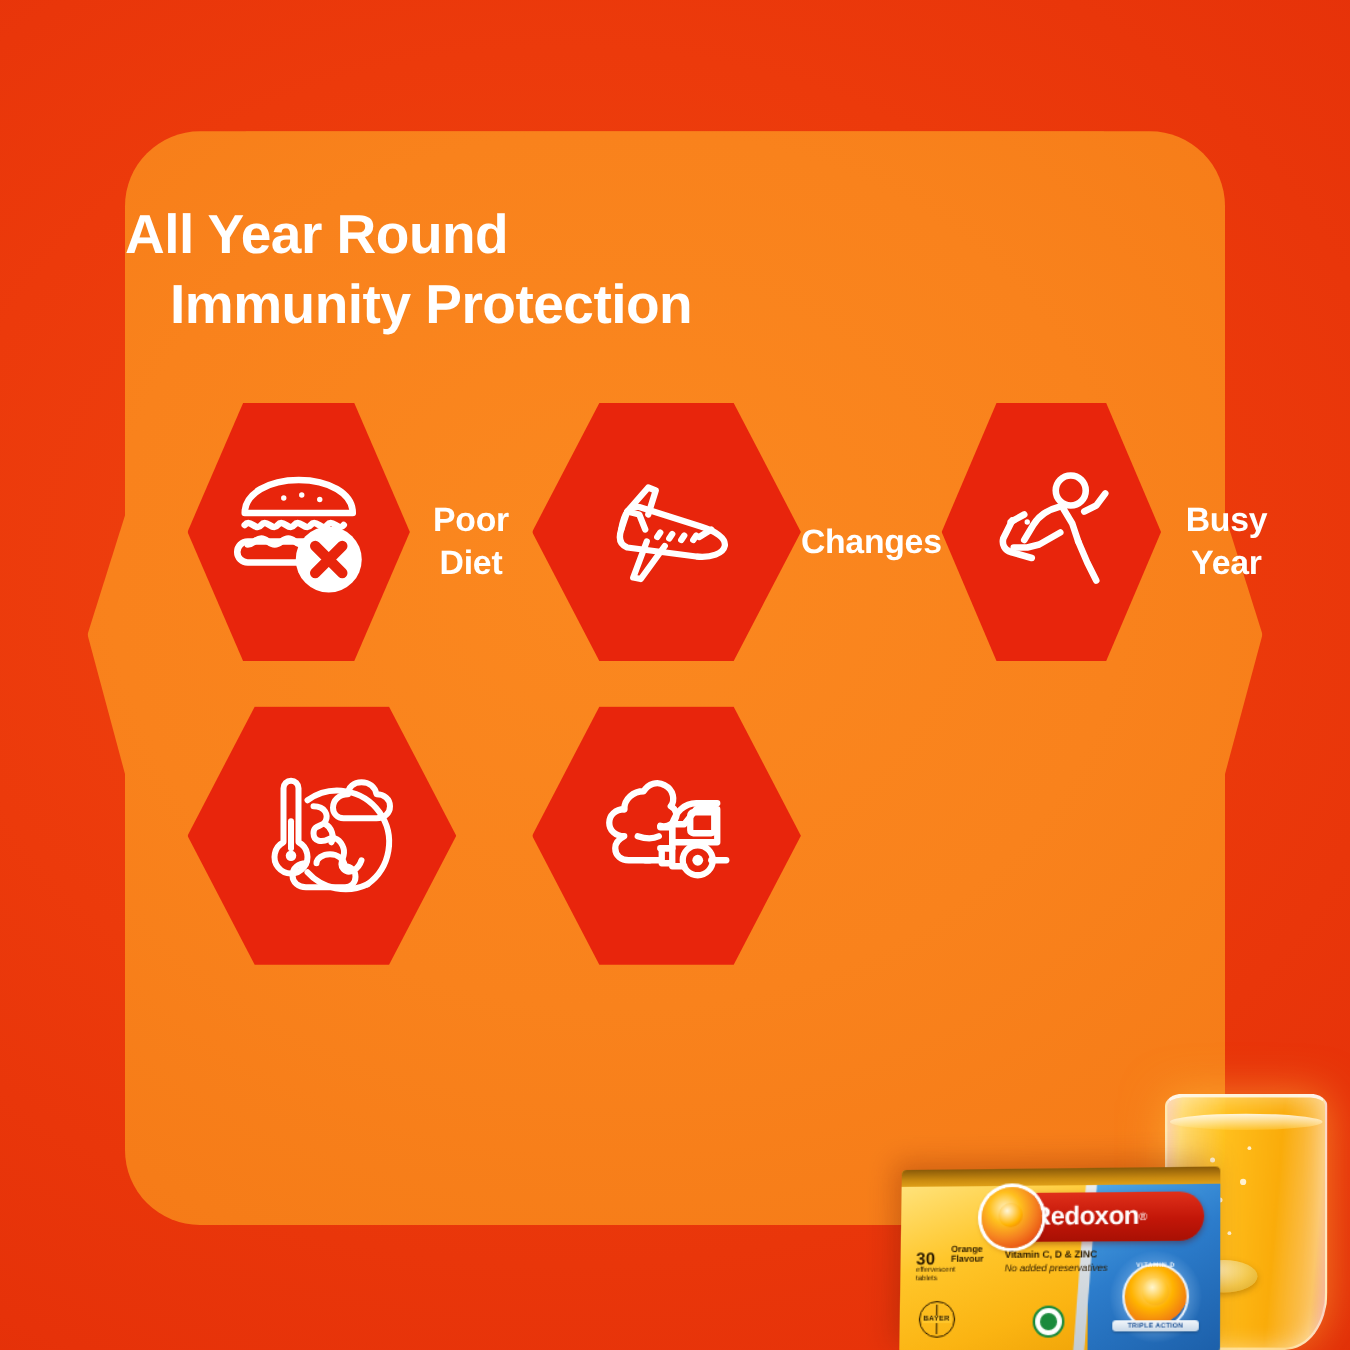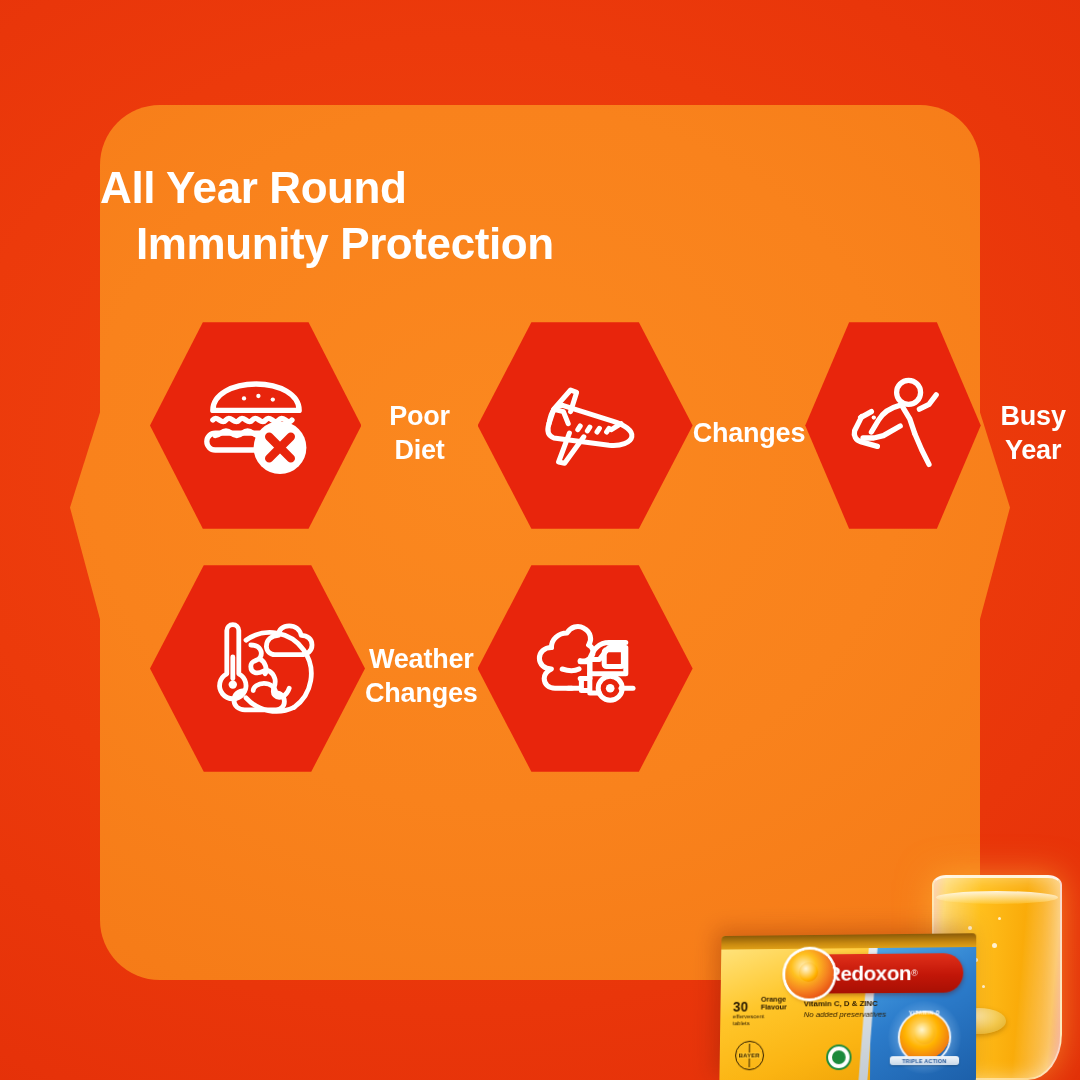--- a/index.html
+++ b/index.html
@@ -350,22 +350,20 @@
           <path d="M29 40v18"></path>
           <circle cx="29" cy="63" r="3.5" fill="#FFFFFF" stroke="none"></circle>
           <path d="M40 26a34 34 0 0 1 40 56"></path>
           <path d="M40 74a34 34 0 0 0 40 8"></path>
           <path d="M44 30c8 0 10 6 8 10s-8 2-8 8 6 6 10 4 8 0 10 6-4 10 0 14 10 0 12-6"></path>
           <path d="M52 42c4 2 6 8 4 12"></path>
           <path d="M59 22c-6 0-10 4-10 9 0 4 3 7 7 7h22c5 0 9-3 9-8s-4-8-9-8c-1-5-5-8-10-8s-9 3-9 8z" transform="translate(8,0)"></path>
           <path d="M37 68c-5 0-9 3-9 8s4 8 9 8h26c4 0 7-3 7-7s-3-7-7-7c-1-5-5-8-10-8s-9 3-9 6" transform="translate(2,0)"></path>
         </svg>
       </div>
-      <div class="cell-label">Weather
-Changes</div>
     </div>
 
     <div class="cell">
       <div class="hex">
         <svg viewBox="0 0 100 100" fill="none" stroke="#FFFFFF" stroke-width="4.2" stroke-linecap="round" stroke-linejoin="round">
           <path d="M22 32c-6 0-10 4-10 9s4 9 10 9c-4 2-6 5-6 8 0 5 4 8 9 8h14"></path>
           <path d="M22 32c0-7 6-12 13-12 3-5 9-7 14-4 6 3 7 10 4 14 4 2 5 7 2 10-2 3-6 4-9 3"></path>
           <path d="M31 50c6 2 10 2 14 0"></path>
           <path d="M36 66h10"></path>
           <path d="M46 44h8v14h-8"></path>

